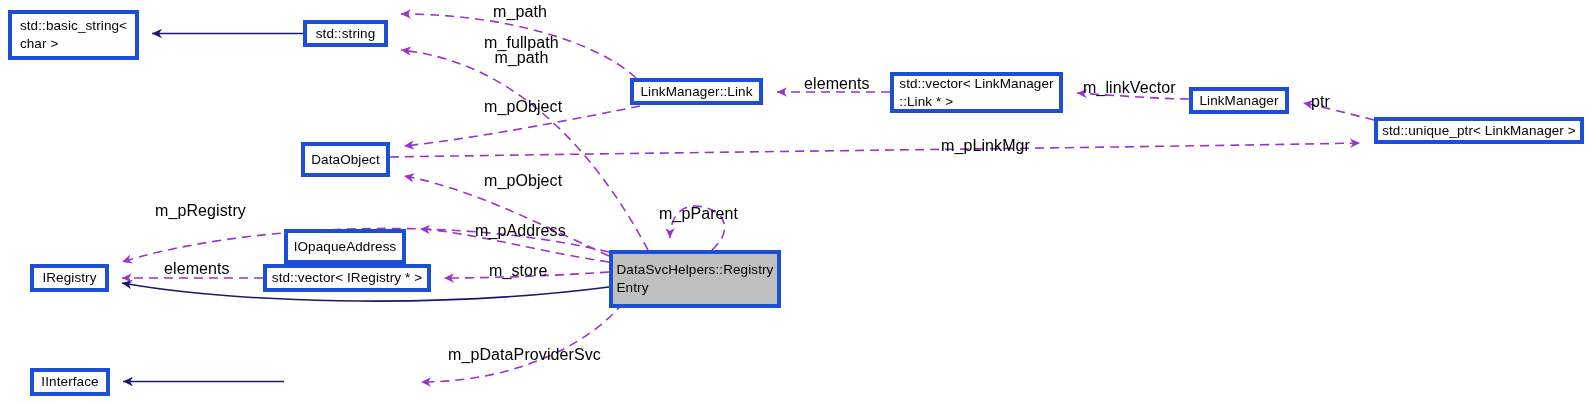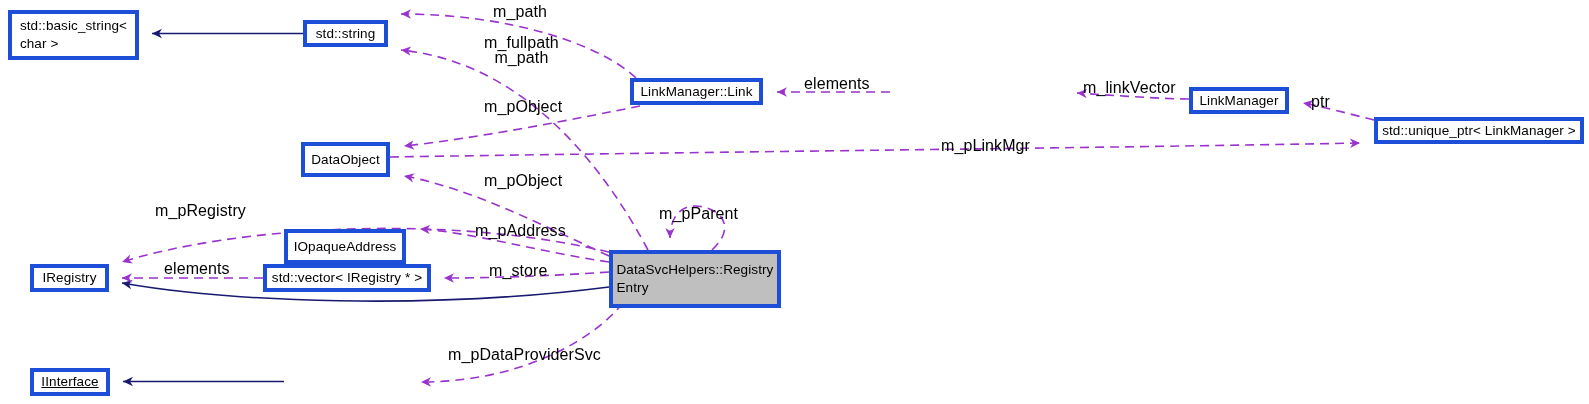--- a/index.html
+++ b/index.html
@@ -109,37 +109,39 @@
     </g>
   </svg>
 
   <div class="node" style="left:8px; top:10px; width:131px; height:50px;">std::basic_string&lt;
 char &gt;</div>
 
   <div class="node" style="left:303px; top:20px; width:85px; height:27px;">std::string</div>
 
   <div class="node" style="left:630px; top:78px; width:133px; height:27px;">LinkManager::Link</div>
 
+  <div class="node" style="left:890px; top:72px; width:173px; height:41px;">std::vector&lt; LinkManager
+::Link * &gt;</div>
 
   <div class="node" style="left:1189px; top:87px; width:100px; height:27px;">LinkManager</div>
 
   <div class="node" style="left:1374px; top:117px; width:210px; height:27px;">std::unique_ptr&lt; LinkManager &gt;</div>
 
   <div class="node" style="left:301px; top:142px; width:89px; height:35px;">DataObject</div>
 
   <div class="node" style="left:284px; top:213px; width:122px; height:35px;margin-top:16px;">IOpaqueAddress</div>
 
   <div class="node" style="left:30px; top:264px; width:79px; height:28px;">IRegistry</div>
 
   <div class="node" style="left:263px; top:264px; width:168px; height:28px;">std::vector&lt; IRegistry * &gt;</div>
 
   <div class="node focus" style="left:609px; top:250px; width:172px; height:58px;">DataSvcHelpers::Registry
 Entry</div>
 
-  <div class="node" style="left:30px; top:368px; width:80px; height:28px;text-decoration:underline;">IInterface</div>
+  <div class="node" style="left:30px; top:368px; width:80px; height:28px;">IInterface</div>
 
 
   <div class="edge-label" style="left:493px; top:4px;">m_path</div>
 
   <div class="edge-label" style="left:484px; top:35px;">m_fullpath
 m_path</div>
 
   <div class="edge-label" style="left:484px; top:99px;">m_pObject</div>
 
   <div class="edge-label" style="left:804px; top:76px;">elements</div>

